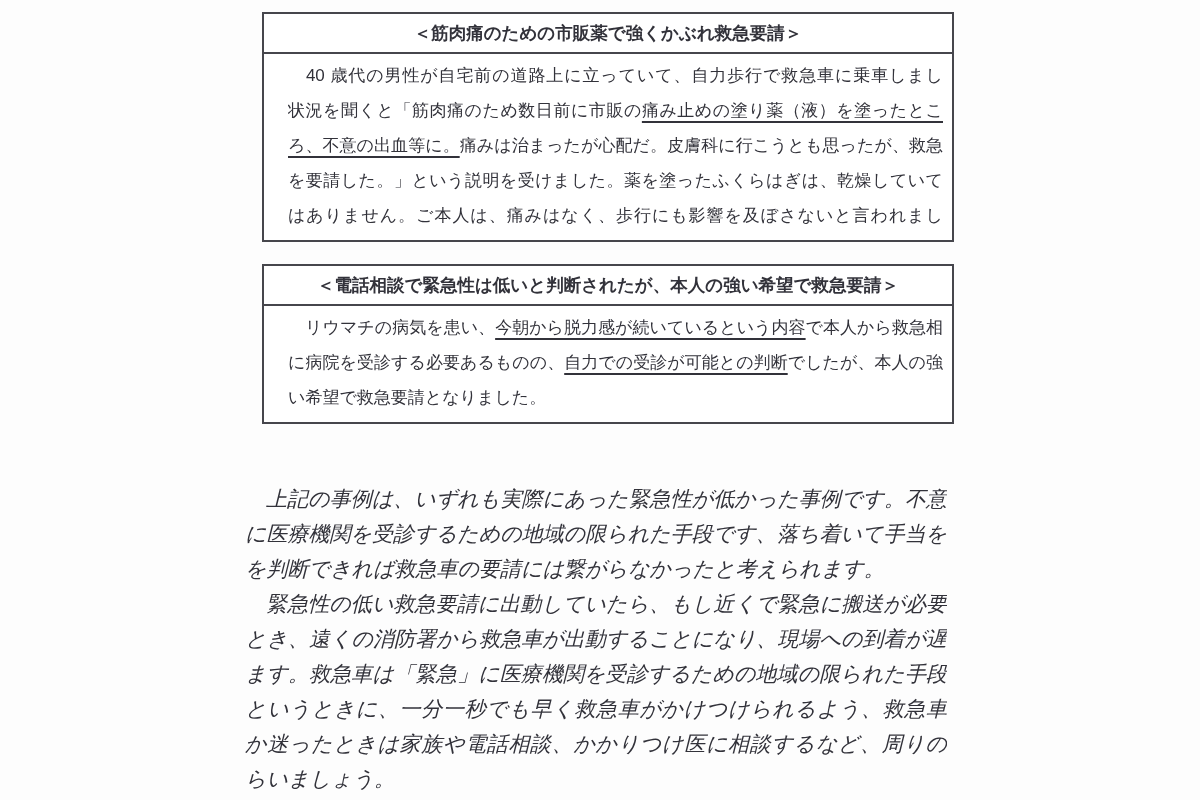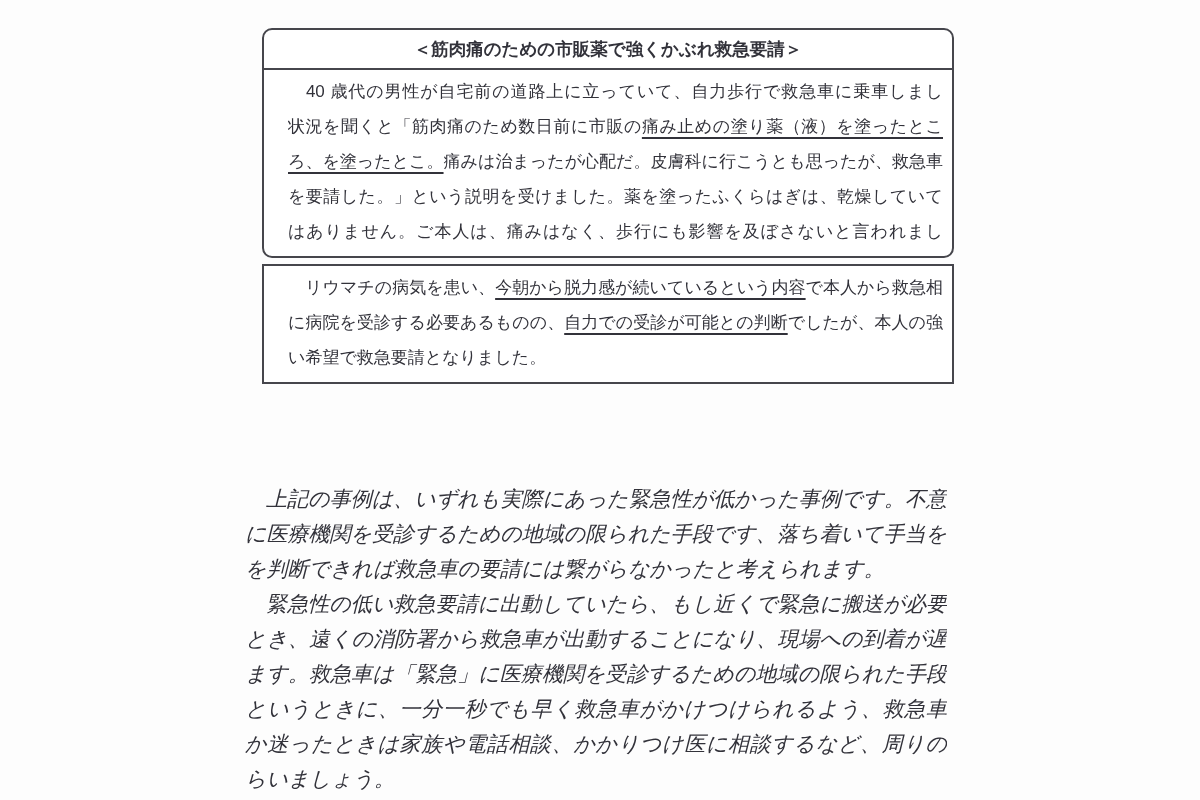--- a/index.html
+++ b/index.html
@@ -13,21 +13,21 @@
     overflow: hidden;
   }
   .case-box {
     position: absolute;
     left: 262px;
     width: 692px;
     background: #ffffff;
     border: 2px solid #46464c;
     box-sizing: border-box;
   }
-  .box1 { top: 28px; border-radius: 10px; }
+  .box1 { top: 12px; }
   .box2 { top: 264px; }
   .case-title {
     height: 38px;
     line-height: 38px;
     text-align: center;
     font-weight: bold;
     font-size: 17.5px;
     border-bottom: 2px solid #46464c;
     white-space: nowrap;
     overflow: hidden;
@@ -61,27 +61,28 @@
 </head>
 <body>
 
 <div class="page">
 
   <section class="case-box box1">
     <div class="case-title">＜筋肉痛のための市販薬で強くかぶれ救急要請＞</div>
     <div class="case-body">
       <div class="line"><span>　40 歳代の男性が自宅前の道路上に立っていて、自力歩行で救急車に乗車しました。</span><span class="ul"></span><span></span></div>
       <div class="line"><span>状況を聞くと「筋肉痛のため数日前に市販の</span><span class="ul">痛み止めの塗り薬（液）を塗ったとこ</span><span></span></div>
-      <div class="line"><span></span><span class="ul">ろ、を塗ったとこ。</span><span>痛みは治まったが心配だ。皮膚科に行こうとも思ったが、救急車</span></div>
+      <div class="line"><span></span><span class="ul">ろ、不意の出血等に。</span><span>痛みは治まったが心配だ。皮膚科に行こうとも思ったが、救急車</span></div>
       <div class="line"><span>を要請した。」という説明を受けました。薬を塗ったふくらはぎは、乾燥していて熱感</span><span class="ul"></span><span></span></div>
       <div class="line"><span>はありません。ご本人は、痛みはなく、歩行にも影響を及ぼさないと言われました。</span><span class="ul"></span><span></span></div>
     </div>
   </section>
 
   <section class="case-box box2">
+    <div class="case-title">＜電話相談で緊急性は低いと判断されたが、本人の強い希望で救急要請＞</div>
     <div class="case-body">
       <div class="line"><span>　リウマチの病気を患い、</span><span class="ul">今朝から脱力感が続いているという内容</span><span>で本人から救急相</span></div>
       <div class="line"><span>に病院を受診する必要あるものの、</span><span class="ul">自力での受診が可能との判断</span><span>でしたが、本人の強</span></div>
       <div class="line short"><span>い希望で救急要請となりました。</span><span class="ul"></span><span></span></div>
     </div>
   </section>
 
   <section class="closing">
     <div class="line">　上記の事例は、いずれも実際にあった緊急性が低かった事例です。不意の出血等に</div>
     <div class="line">に医療機関を受診するための地域の限られた手段です、落ち着いて手当をし、緊急性</div>

